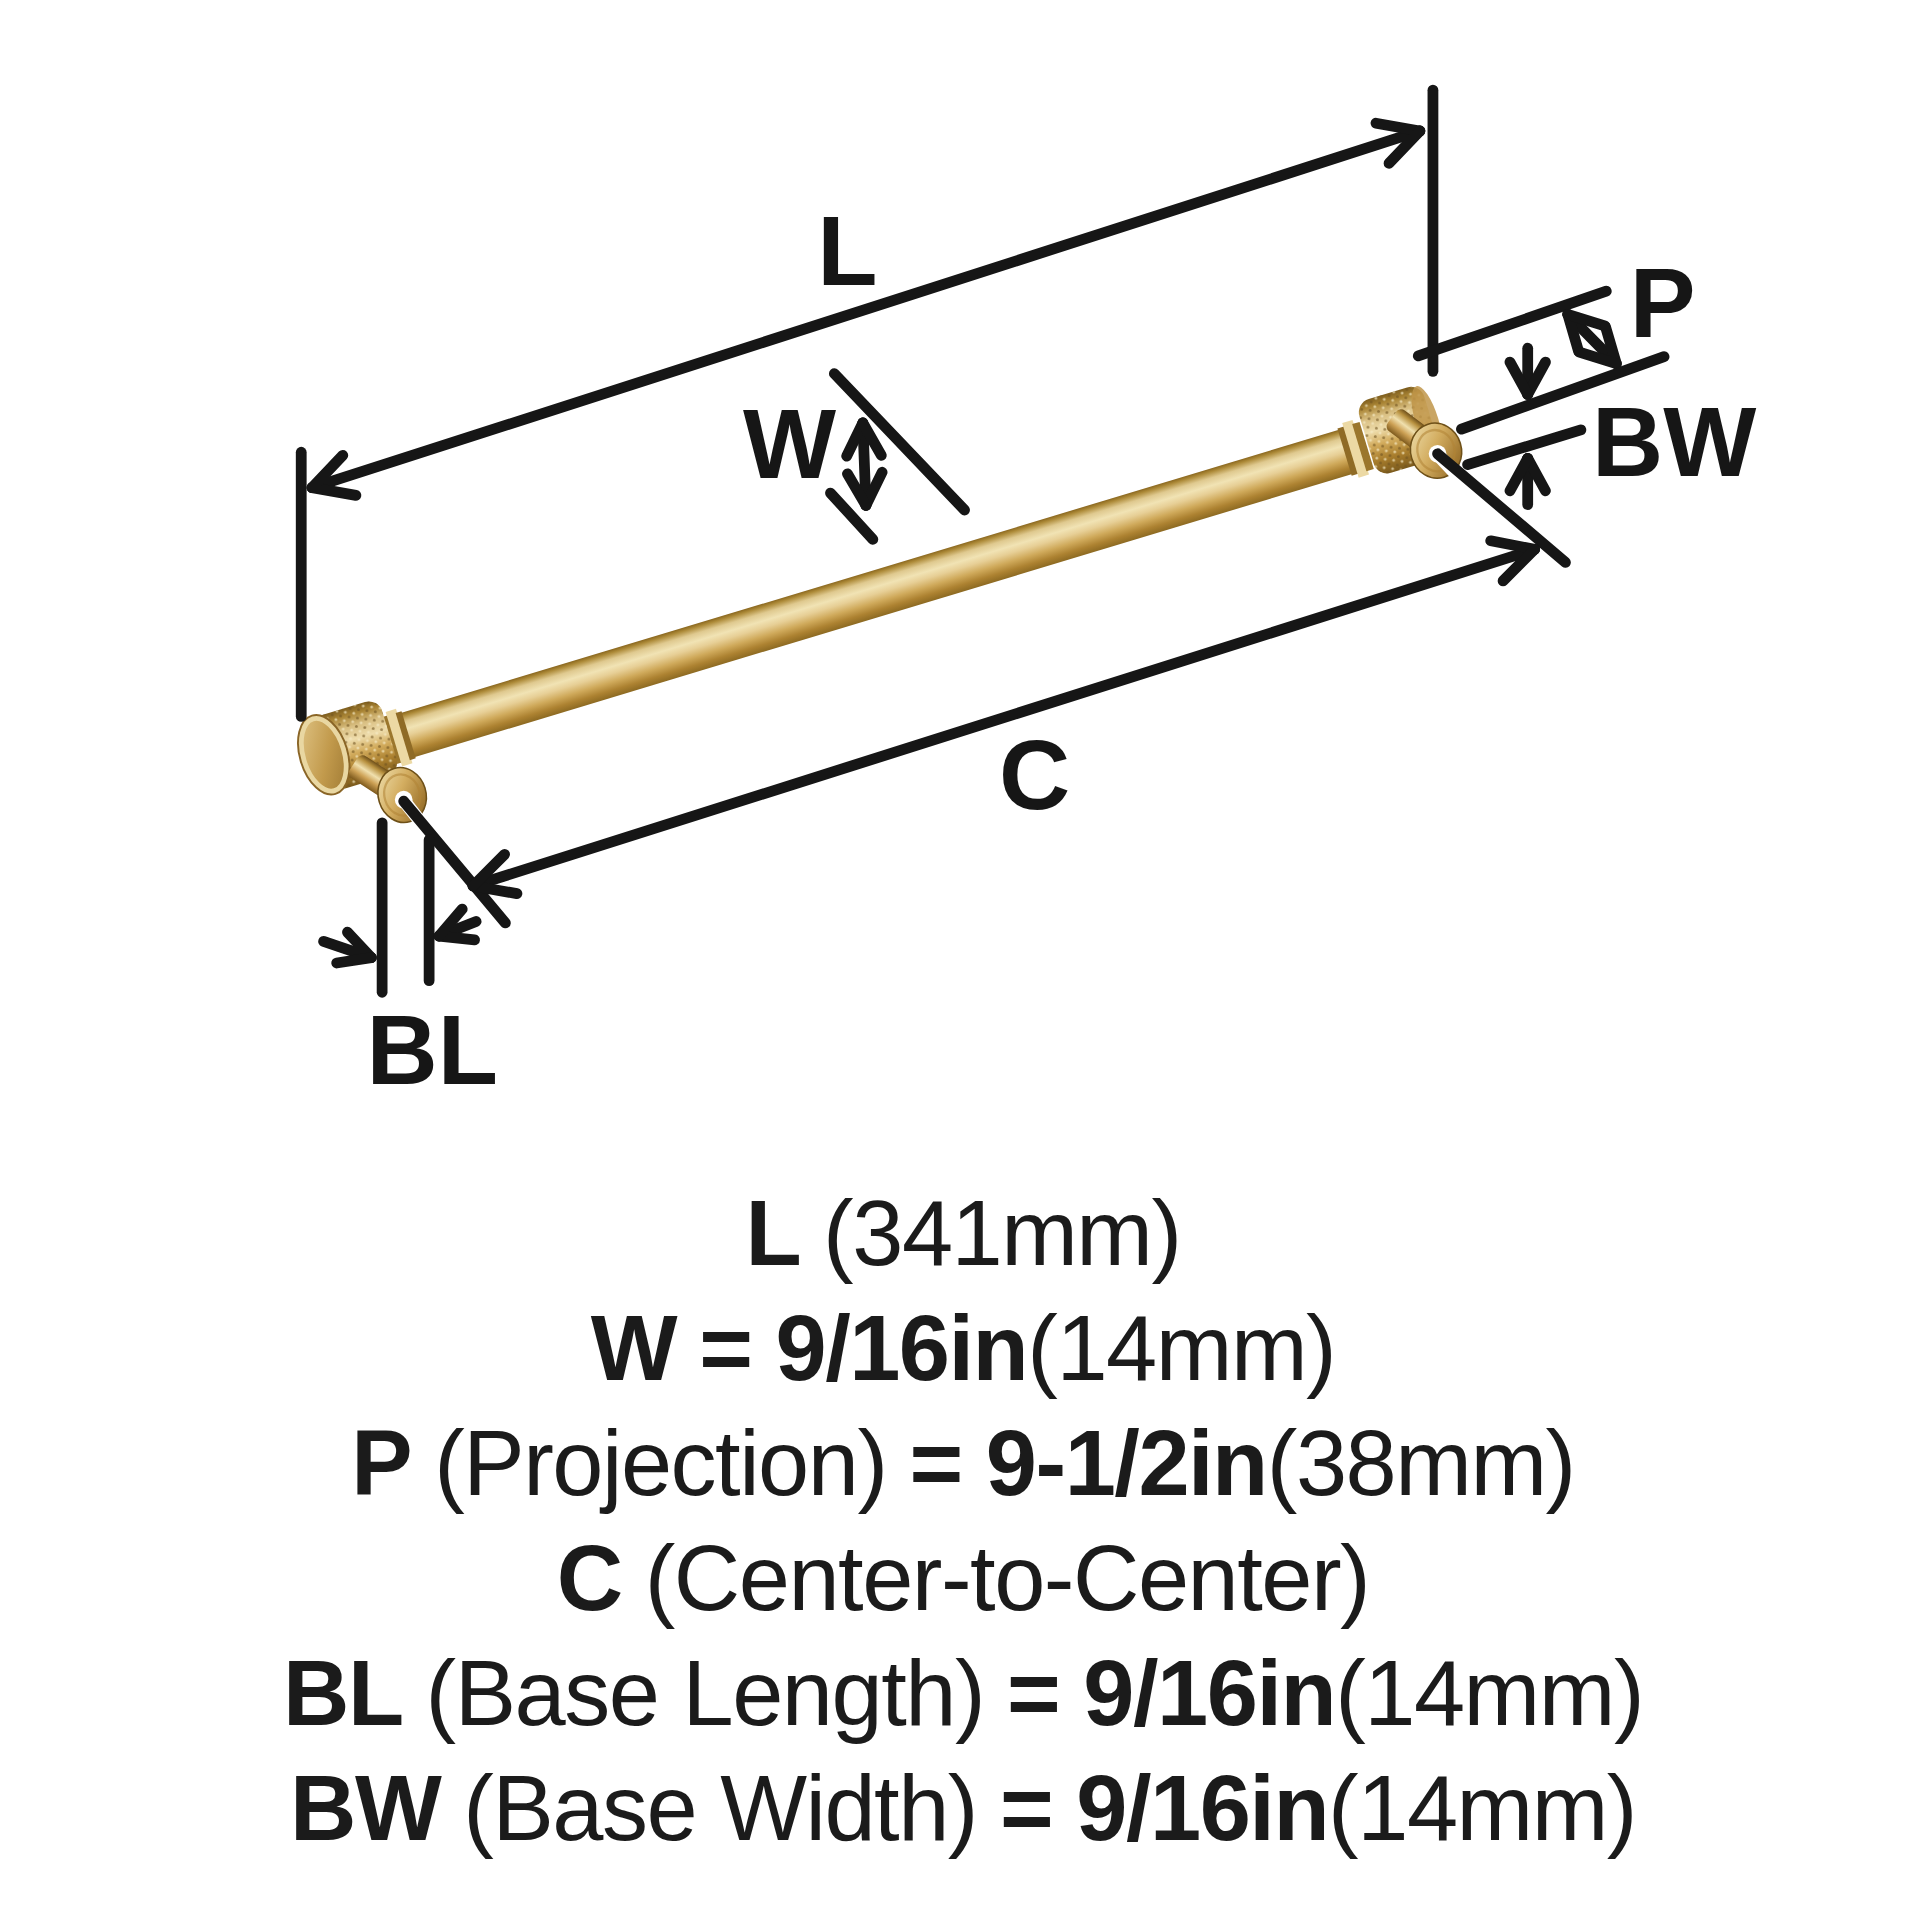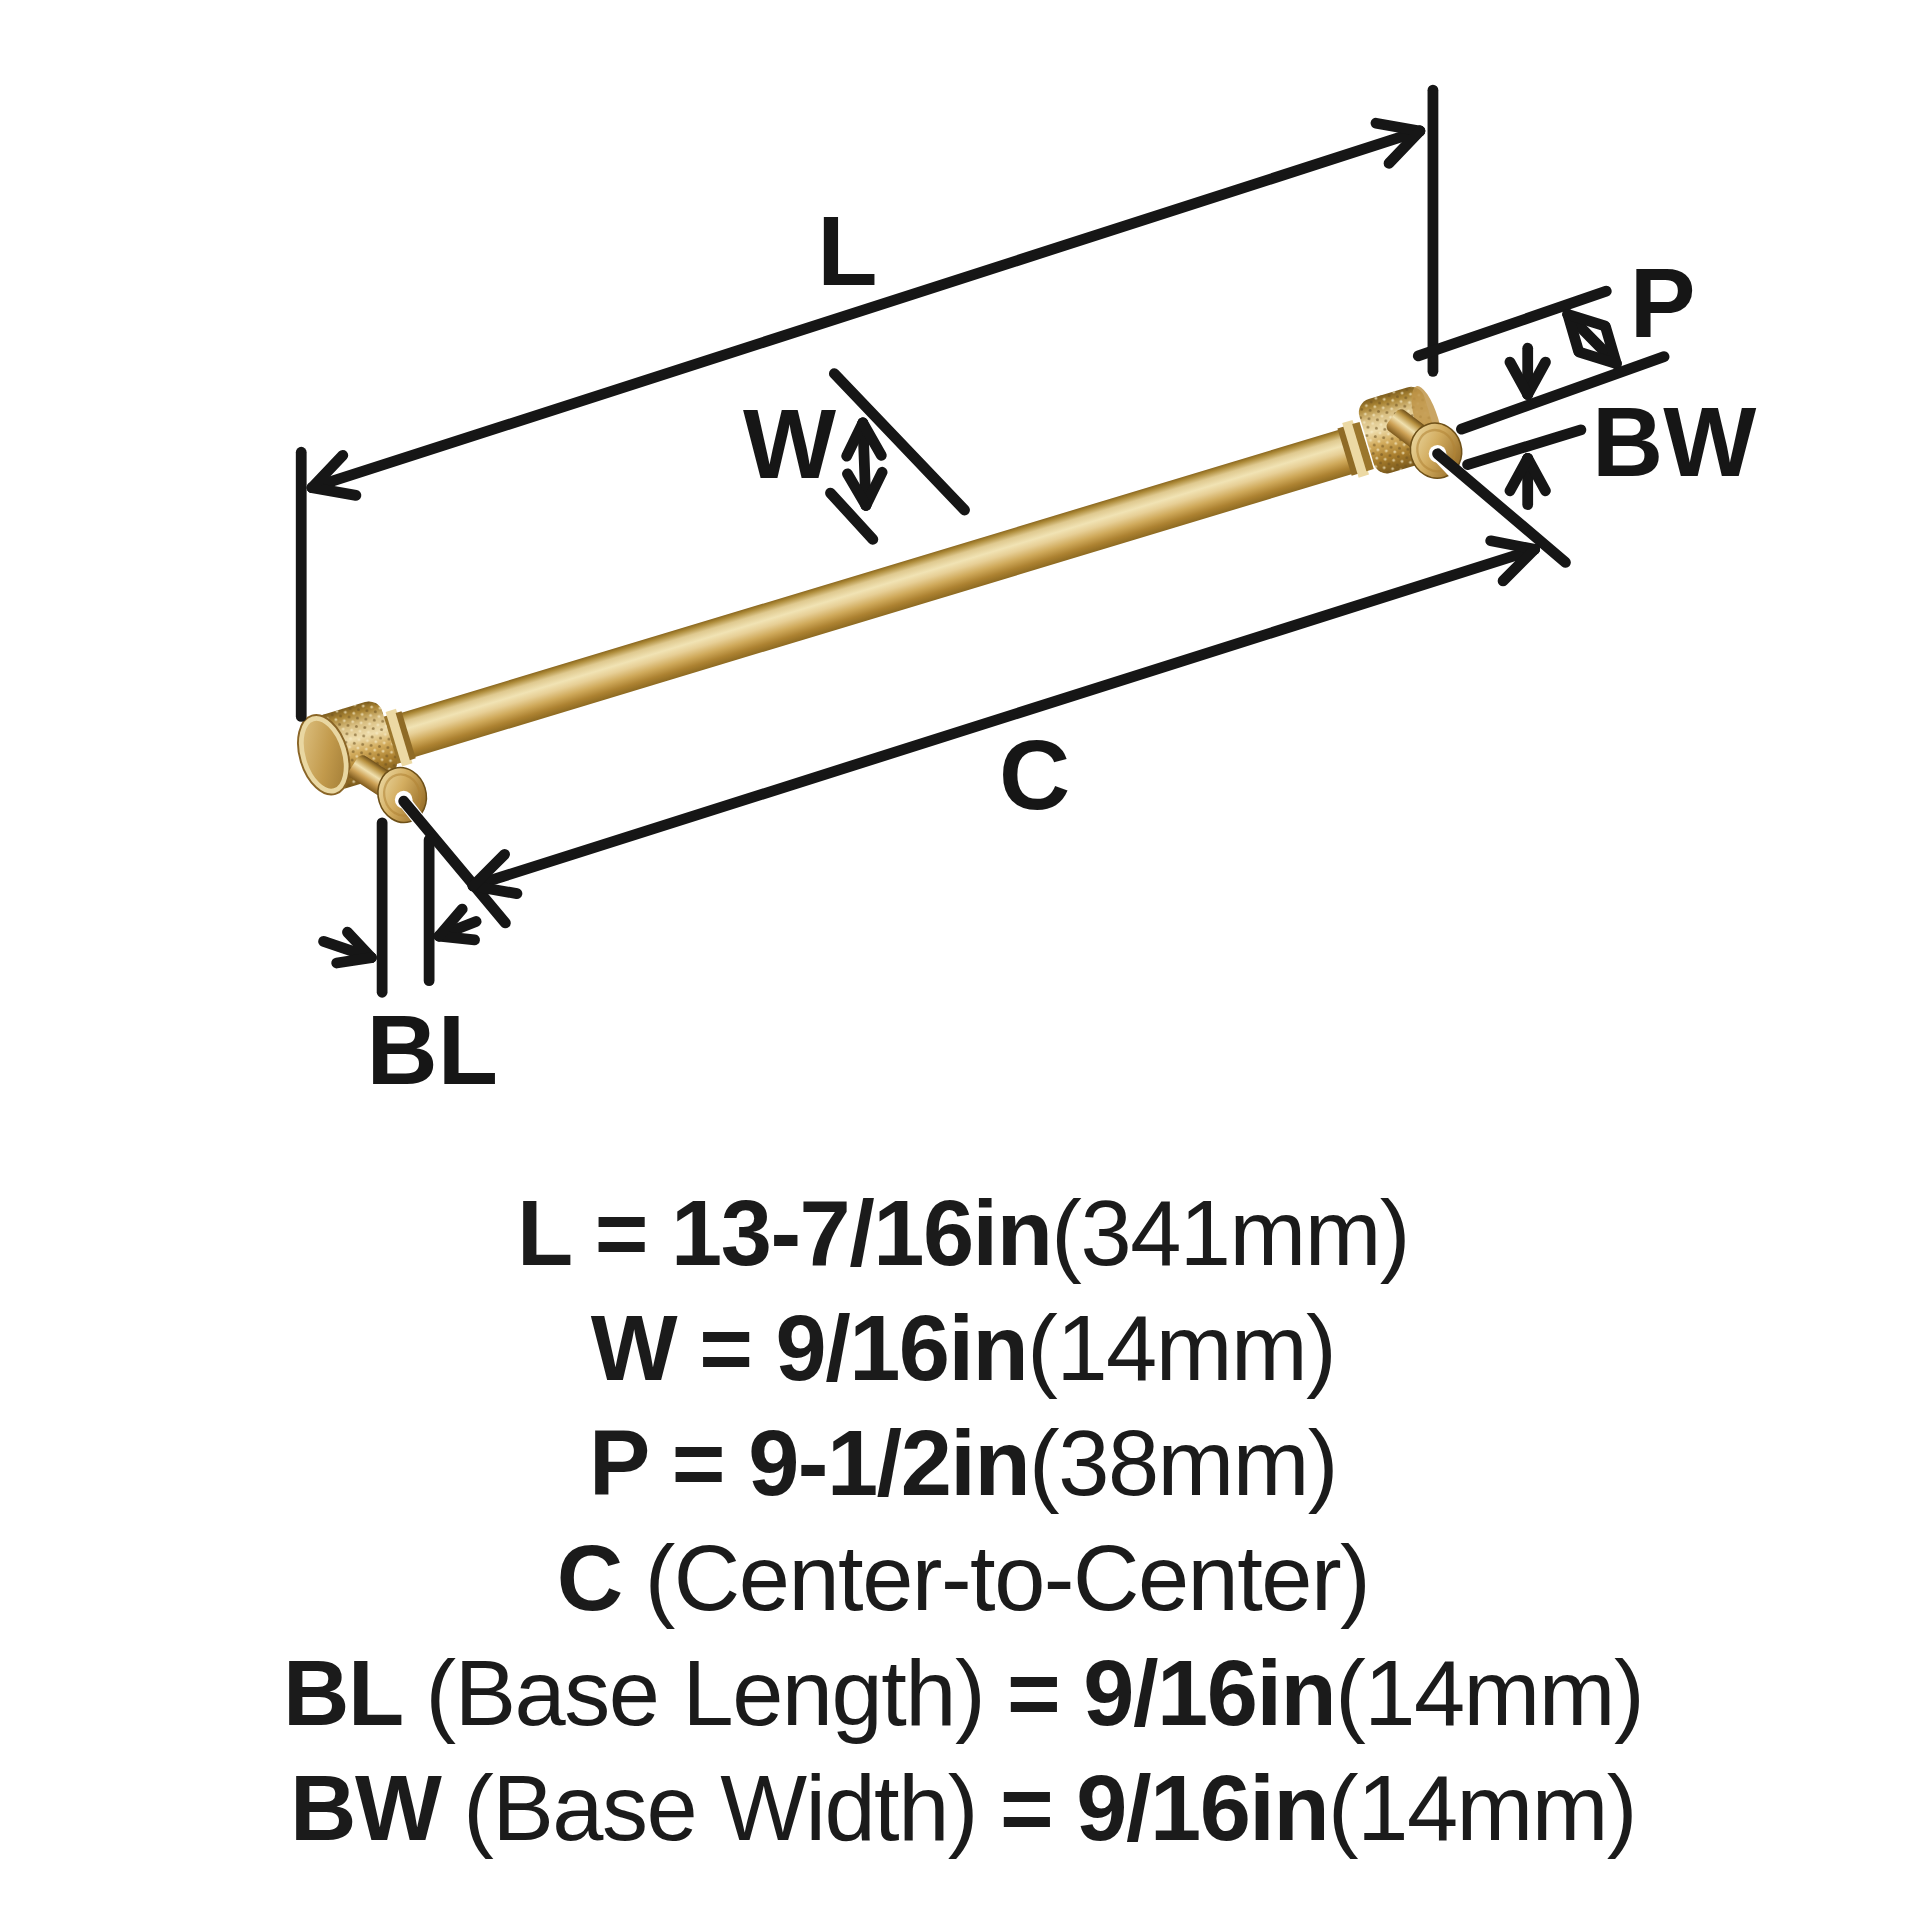--- a/index.html
+++ b/index.html
@@ -241,35 +241,35 @@
       <text class="dim-label" x="1343" y="1050">C</text>
       <text class="dim-label" x="561" y="1407">BL</text>
     </g>
   </svg>
 
   <div class="spec">
 
     <div class="spec-line">
       <span class="spec-sym">L</span>
       <span class="spec-valgroup">
-        <span class="spec-val">= 13-7/16in</span>
         <span class="spec-metric">(341mm)</span>
       </span>
     </div>
 
     <div class="spec-line">
       <span class="spec-sym">W</span>
       <span class="spec-valgroup">
         <span class="spec-val">= 9/16in</span>
         <span class="spec-metric">(14mm)</span>
       </span>
     </div>
 
     <div class="spec-line">
       <span class="spec-sym">P</span>
+      <span class="spec-desc">(Projection)</span>
       <span class="spec-valgroup">
         <span class="spec-val">= 9-1/2in</span>
         <span class="spec-metric">(38mm)</span>
       </span>
     </div>
 
     <div class="spec-line">
       <span class="spec-sym">C</span>
       <span class="spec-desc">(Center-to-Center)</span>
     </div>

